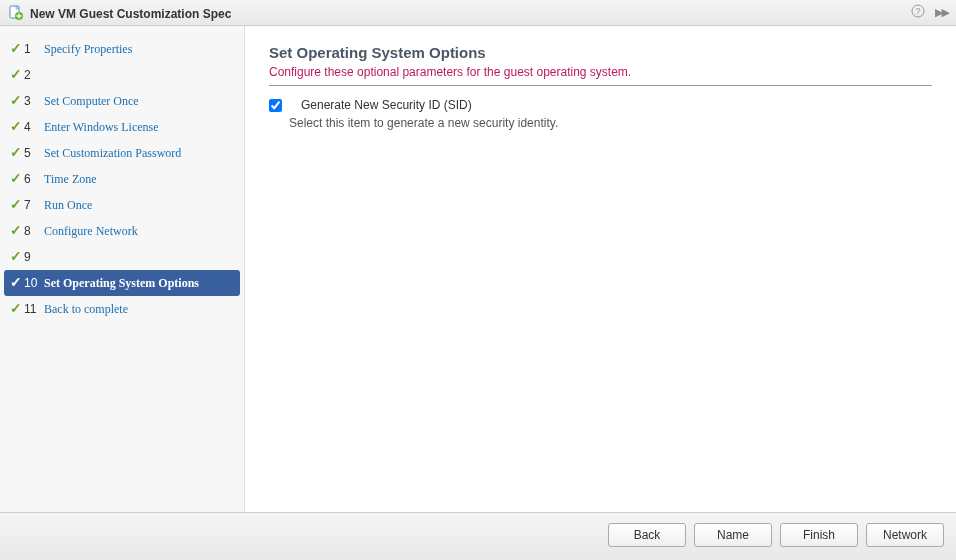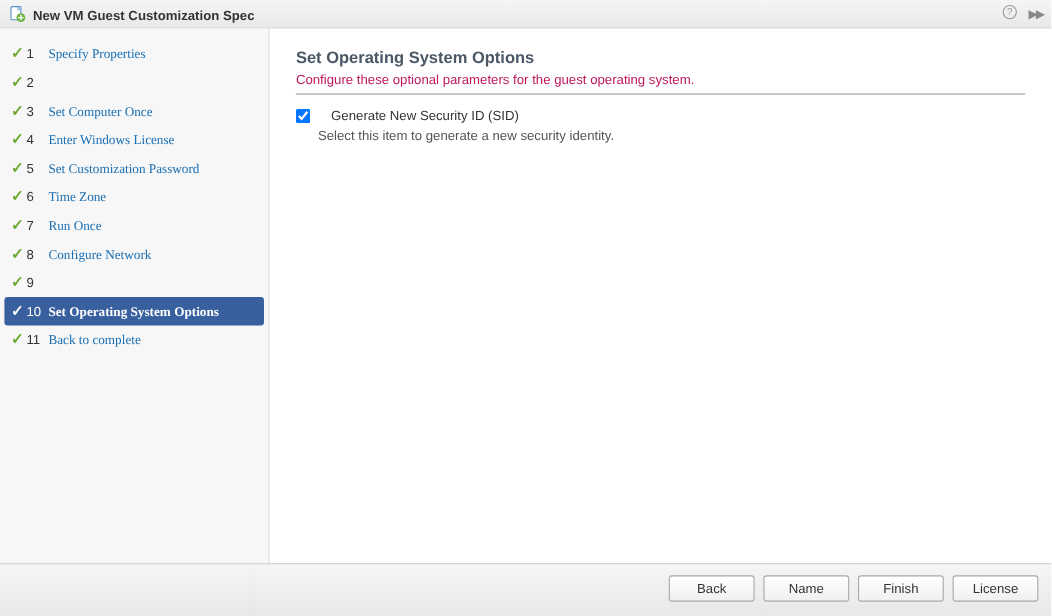--- a/index.html
+++ b/index.html
@@ -238,14 +238,14 @@
       <label for="sidchk">Generate New Security ID (SID)</label>
     </div>
     <div class="option-desc">Select this item to generate a new security identity.</div>
   </div>
 </div>
 
 <div class="footer">
   <button>Back</button>
   <button>Name</button>
   <button>Finish</button>
-  <button>License</button>
+  <button>Network</button>
 </div>
 
 </body></html>

